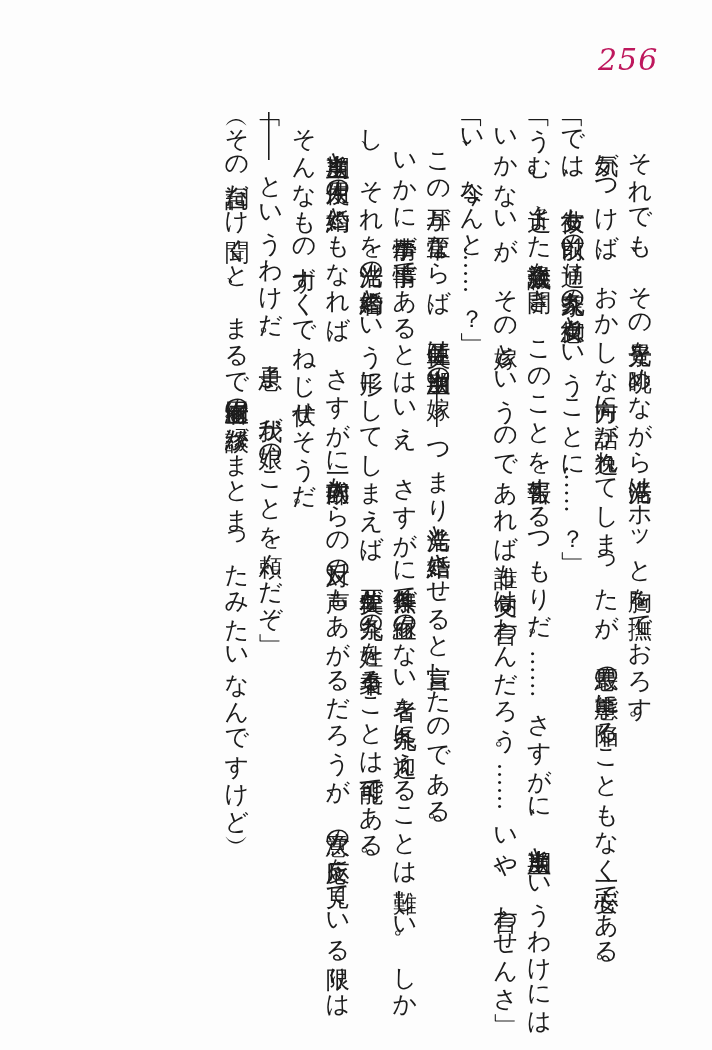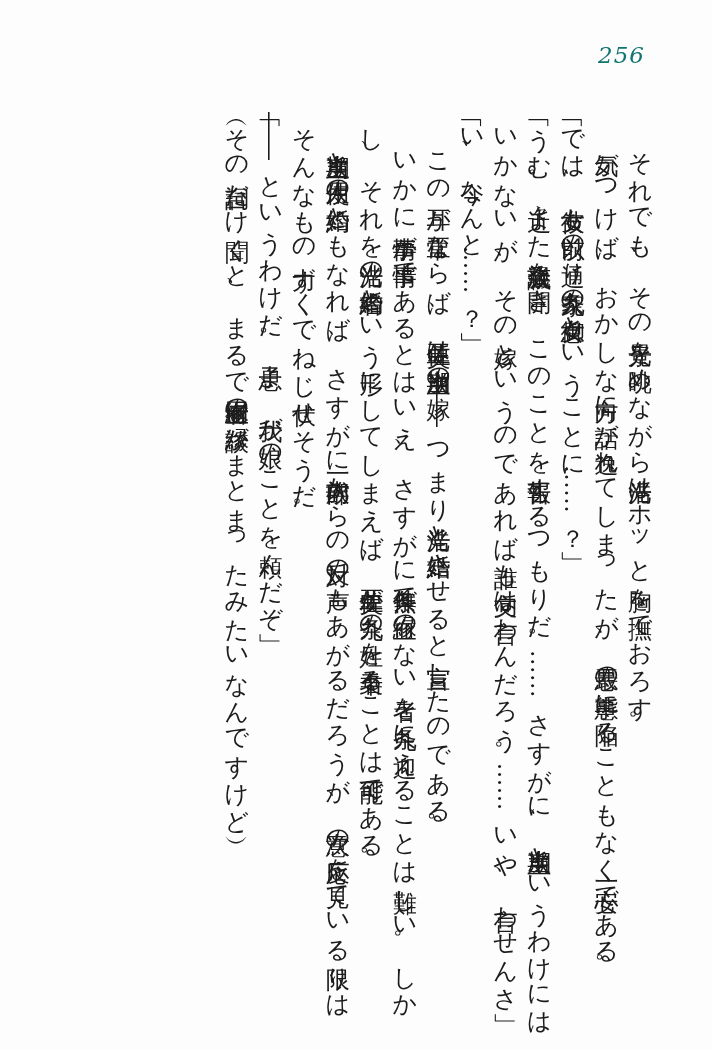--- a/index.html
+++ b/index.html
@@ -12,23 +12,23 @@
     width: 712px;
     height: 1050px;
     background: #fdfdfd;
     overflow: hidden;
     font-family: "DejaVu Serif", "Liberation Serif", serif;
   }
   .page-number {
     position: absolute;
     top: 42px;
     left: 598px;
-    font-size: 23px;
+    font-size: 30px;
     font-style: italic;
-    color: #0f766e;
+    color: #be185d;
     letter-spacing: 1px;
   }
   .text-block {
     position: absolute;
     top: 112px;
     right: 56px;
     height: 920px;
     writing-mode: vertical-rl;
     -webkit-writing-mode: vertical-rl;
     font-size: 24px;

